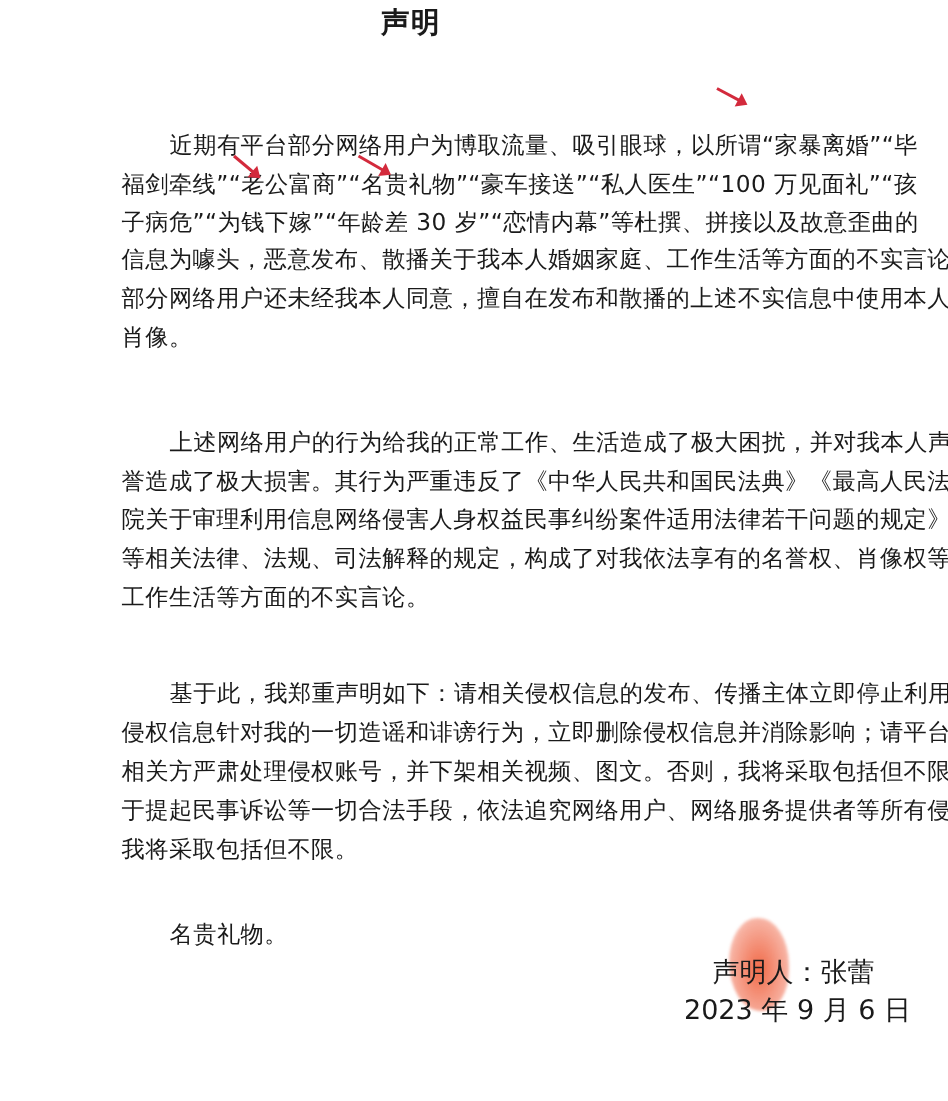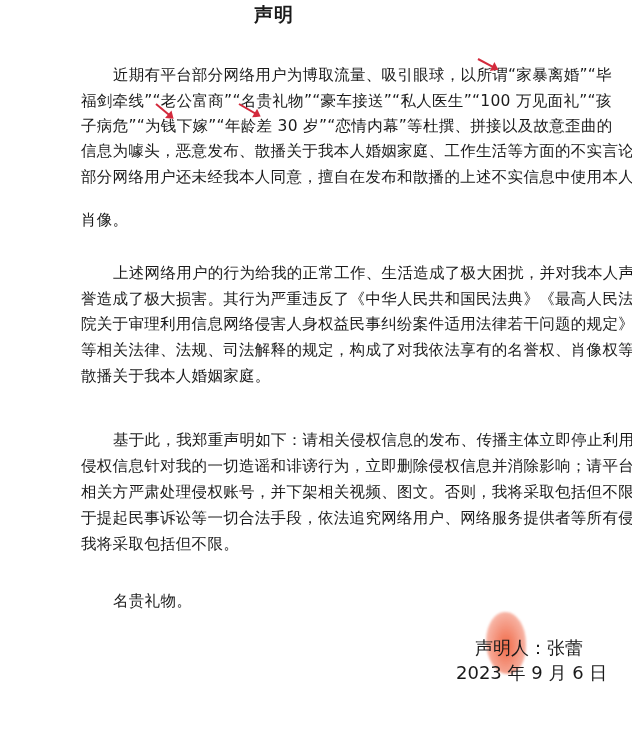--- a/index.html
+++ b/index.html
@@ -1,21 +1,21 @@
 <!DOCTYPE html>
 <html><head>
 <meta charset="utf-8">
 <style>
   html, body { margin:0; padding:0; background:#ffffff; }
   body { width:632px; height:734px; position:relative; overflow:hidden;
          font-family:"DejaVu Sans","Liberation Sans",sans-serif; color:#1a1a1a; }
   .title { position:absolute; left:0; width:548px; top:2px; text-align:center;
            font-size:19px; font-weight:bold; letter-spacing:1px; }
   .line { position:absolute; left:81px; font-size:15.5px; white-space:nowrap;
-          letter-spacing:0.3px; line-height:20px; }
+          letter-spacing:0.3px; line-height:20px;margin-top:22px; }
   .indent { left:113px; }
   .sig { position:absolute; font-size:18px; white-space:nowrap; }
   .seal { position:absolute; left:486px; top:612px; width:40px; height:62px;
           border-radius:48% 52% 45% 55%;
           background:radial-gradient(ellipse at 50% 55%, rgba(238,80,40,0.85), rgba(240,110,80,0.55) 65%, rgba(250,170,150,0.2) 100%);
           filter:blur(1px); }
   .arrow { position:absolute; height:2px; background:#d32a3c; transform-origin:left center; }
   .arrow::after { content:""; position:absolute; right:-3px; top:-4px;
           border-left:7px solid #d32a3c; border-top:5px solid transparent; border-bottom:5px solid transparent; }
 </style>
@@ -24,29 +24,29 @@
 
 <div>
   <div class="title">声明</div>
 
   <div>
     <div class="line indent" style="top:65px">近期有平台部分网络用户为博取流量、吸引眼球，以所谓“家暴离婚”“毕</div>
     <div class="line" style="top:91px">福剑牵线”“老公富商”“名贵礼物”“豪车接送”“私人医生”“100 万见面礼”“孩</div>
     <div class="line" style="top:116px">子病危”“为钱下嫁”“年龄差 30 岁”“恋情内幕”等杜撰、拼接以及故意歪曲的</div>
     <div class="line" style="top:141px">信息为噱头，恶意发布、散播关于我本人婚姻家庭、工作生活等方面的不实言论。</div>
     <div class="line" style="top:167px">部分网络用户还未经我本人同意，擅自在发布和散播的上述不实信息中使用本人</div>
-    <div class="line" style="top:210px">肖像。</div>
+    <div class="line" style="top:193px">肖像。</div>
   </div>
 
   <div>
     <div class="line indent" style="top:263px">上述网络用户的行为给我的正常工作、生活造成了极大困扰，并对我本人声</div>
     <div class="line" style="top:289px">誉造成了极大损害。其行为严重违反了《中华人民共和国民法典》《最高人民法</div>
     <div class="line" style="top:314px">院关于审理利用信息网络侵害人身权益民事纠纷案件适用法律若干问题的规定》</div>
     <div class="line" style="top:340px">等相关法律、法规、司法解释的规定，构成了对我依法享有的名誉权、肖像权等</div>
-    <div class="line" style="top:366px">散播关于我本人婚姻家庭。</div>
+    <div class="line" style="top:366px">工作生活等方面的不实言论。</div>
   </div>
 
   <div>
     <div class="line indent" style="top:430px">基于此，我郑重声明如下：请相关侵权信息的发布、传播主体立即停止利用</div>
     <div class="line" style="top:456px">侵权信息针对我的一切造谣和诽谤行为，立即删除侵权信息并消除影响；请平台</div>
     <div class="line" style="top:482px">相关方严肃处理侵权账号，并下架相关视频、图文。否则，我将采取包括但不限</div>
     <div class="line" style="top:508px">于提起民事诉讼等一切合法手段，依法追究网络用户、网络服务提供者等所有侵</div>
     <div class="line" style="top:534px">我将采取包括但不限。</div>
   </div>
 

